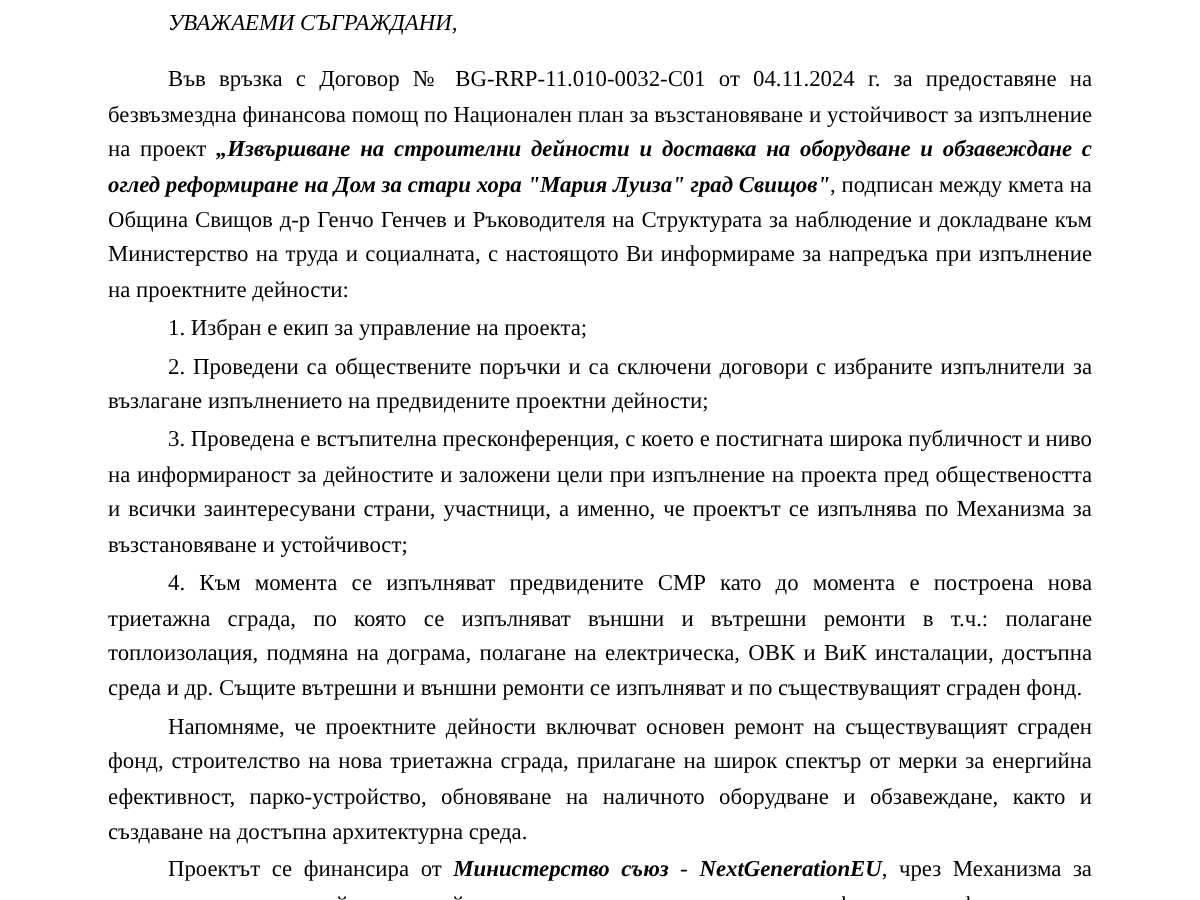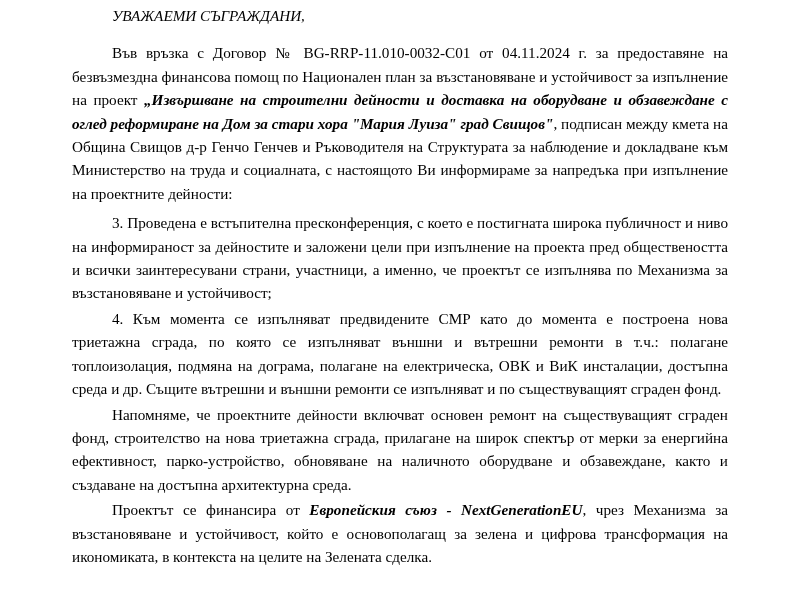--- a/index.html
+++ b/index.html
@@ -46,27 +46,29 @@
 <body>
 
 <div class="page">
 
   <p class="p salutation">УВАЖАЕМИ СЪГРАЖДАНИ,</p>
 
   <p class="p"><span>Във връзка с Договор № BG-RRP-11.010-0032-C01 от 04.11.2024 г. за предоставяне на безвъзмездна финансова помощ по Национален план за възстановяване и устойчивост за изпълнение на проект </span><span class="bi">„Извършване на строителни дейности и доставка на оборудване и обзавеждане с оглед реформиране на Дом за стари хора "Мария Луиза" град Свищов"</span><span>, подписан между кмета на Община Свищов д-р Генчо Генчев и Ръководителя на Структурата за наблюдение и докладване към Министерство на труда и социалната, с настоящото Ви информираме за напредъка при изпълнение на проектните дейности:</span></p>
 
   <div class="spacer-sm"></div>
 
+  <p class="p">1. Избран е екип за управление на проекта;</p>
   <div class="spacer-sm"></div>
+  <p class="p">2. Проведени са обществените поръчки и са сключени договори с избраните изпълнители за възлагане изпълнението на предвидените проектни дейности;</p>
   <div class="spacer-sm"></div>
   <p class="p">3. Проведена е встъпителна пресконференция, с което е постигната широка публичност и ниво на информираност за дейностите и заложени цели при изпълнение на проекта пред обществеността и всички заинтересувани страни, участници, а именно, че проектът се изпълнява по Механизма за възстановяване и устойчивост;</p>
   <div class="spacer-sm"></div>
   <p class="p">4. Към момента се изпълняват предвидените СМР като до момента е построена нова триетажна сграда, по която се изпълняват външни и вътрешни ремонти в т.ч.: полагане топлоизолация, подмяна на дограма, полагане на електрическа, ОВК и ВиК инсталации, достъпна среда и др. Същите вътрешни и външни ремонти се изпълняват и по съществуващият сграден фонд.</p>
 
   <div class="spacer-sm"></div>
 
   <p class="p">Напомняме, че проектните дейности включват основен ремонт на съществуващият сграден фонд, строителство на нова триетажна сграда, прилагане на широк спектър от мерки за енергийна ефективност, парко-устройство, обновяване на наличното оборудване и обзавеждане, както и създаване на достъпна архитектурна среда.</p>
 
   <div class="spacer-sm"></div>
 
-  <p class="p"><span class="b">Проектът се финансира от </span><span class="bi">Европейския съюз -  NextGenerationEU</span><span>, чрез Механизма за възстановяване и устойчивост, който е основополагащ за зелена и цифрова трансформация на икономиката, в контекста на целите на Зелената сделка.</span></p>
+  <p class="p"><span class="b">Проектът се финансира от </span><span class="bi">Министерство съюз -  NextGenerationEU</span><span>, чрез Механизма за възстановяване и устойчивост, който е основополагащ за зелена и цифрова трансформация на икономиката, в контекста на целите на Зелената сделка.</span></p>
 
 </div>
 
 </body></html>

